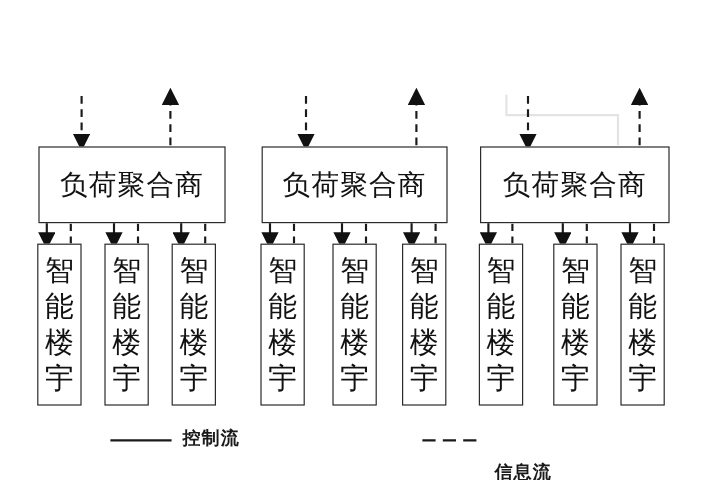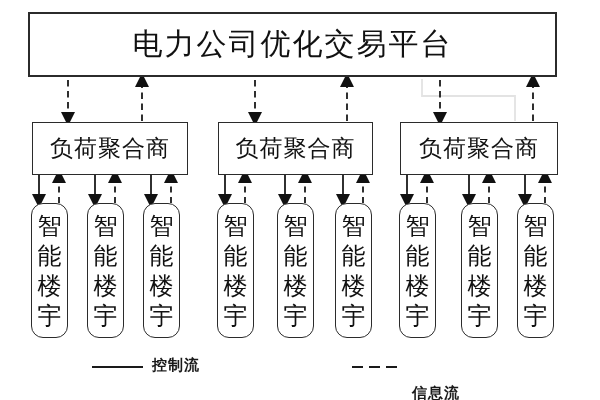--- a/index.html
+++ b/index.html
@@ -26,39 +26,38 @@
     text-align: center;
   }
   .platform {
     left: 28px; top: 12px; width: 529px; height: 65px;
     font-family: "Liberation Serif", "DejaVu Serif", serif;
     font-size: 30px;
     letter-spacing: 2px;
     white-space: nowrap;
   }
   .aggregator {
-    top: 122px; height: 53px;
+    top: 122px; height: 64px;
     border-width: 1.5px;
     font-family: "Liberation Serif", "DejaVu Serif", serif;
     font-size: 23px;
     letter-spacing: 1px;
     white-space: nowrap;
   }
   .agg-1 { left: 32px;  width: 156px; }
   .agg-2 { left: 218px; width: 155px; }
   .agg-3 { left: 400px; width: 158px; }
   .building {
     top: 203px; height: 135px; width: 37px;
     border-width: 1.5px;
     font-family: "Liberation Serif", "DejaVu Serif", serif;
     font-size: 24px;
     line-height: 30px;
     word-break: break-all;
     overflow: hidden;
-    border-radius: 12px;
   }
   .b1 { left: 31px; }  .b2 { left: 87px; }  .b3 { left: 143px; }
   .b4 { left: 217px; } .b5 { left: 277px; } .b6 { left: 335px; }
   .b7 { left: 399px; } .b8 { left: 461px; } .b9 { left: 517px; }
   .legend-label {
     position: absolute;
     top: 356px; height: 17px;
     font-size: 15px;
     font-weight: 700;
     color: #1a1a1a;
@@ -107,23 +106,20 @@
     <line x1="305" y1="203" x2="305" y2="182" stroke="#1a1a1a" stroke-width="1.8" stroke-dasharray="6,4.5" marker-end="url(#arrow)"></line>
     <line x1="363" y1="203" x2="363" y2="182" stroke="#1a1a1a" stroke-width="1.8" stroke-dasharray="6,4.5" marker-end="url(#arrow)"></line>
     <line x1="427" y1="203" x2="427" y2="182" stroke="#1a1a1a" stroke-width="1.8" stroke-dasharray="6,4.5" marker-end="url(#arrow)"></line>
     <line x1="489" y1="203" x2="489" y2="182" stroke="#1a1a1a" stroke-width="1.8" stroke-dasharray="6,4.5" marker-end="url(#arrow)"></line>
     <line x1="545" y1="203" x2="545" y2="182" stroke="#1a1a1a" stroke-width="1.8" stroke-dasharray="6,4.5" marker-end="url(#arrow)"></line>
 
     <line x1="92" y1="367" x2="143" y2="367" stroke="#1a1a1a" stroke-width="2"></line>
     <line x1="352" y1="367" x2="403" y2="367" stroke="#1a1a1a" stroke-width="2" stroke-dasharray="11,6"></line>
   </svg>
 
-  <div class="node platform">
-    <span>电力公司优化交易平台</span>
-  </div>
 
   <div class="node aggregator agg-1">
     <span>负荷聚合商</span>
   </div>
   <div class="node aggregator agg-2">
     <span>负荷聚合商</span>
   </div>
   <div class="node aggregator agg-3">
     <span>负荷聚合商</span>
   </div>

